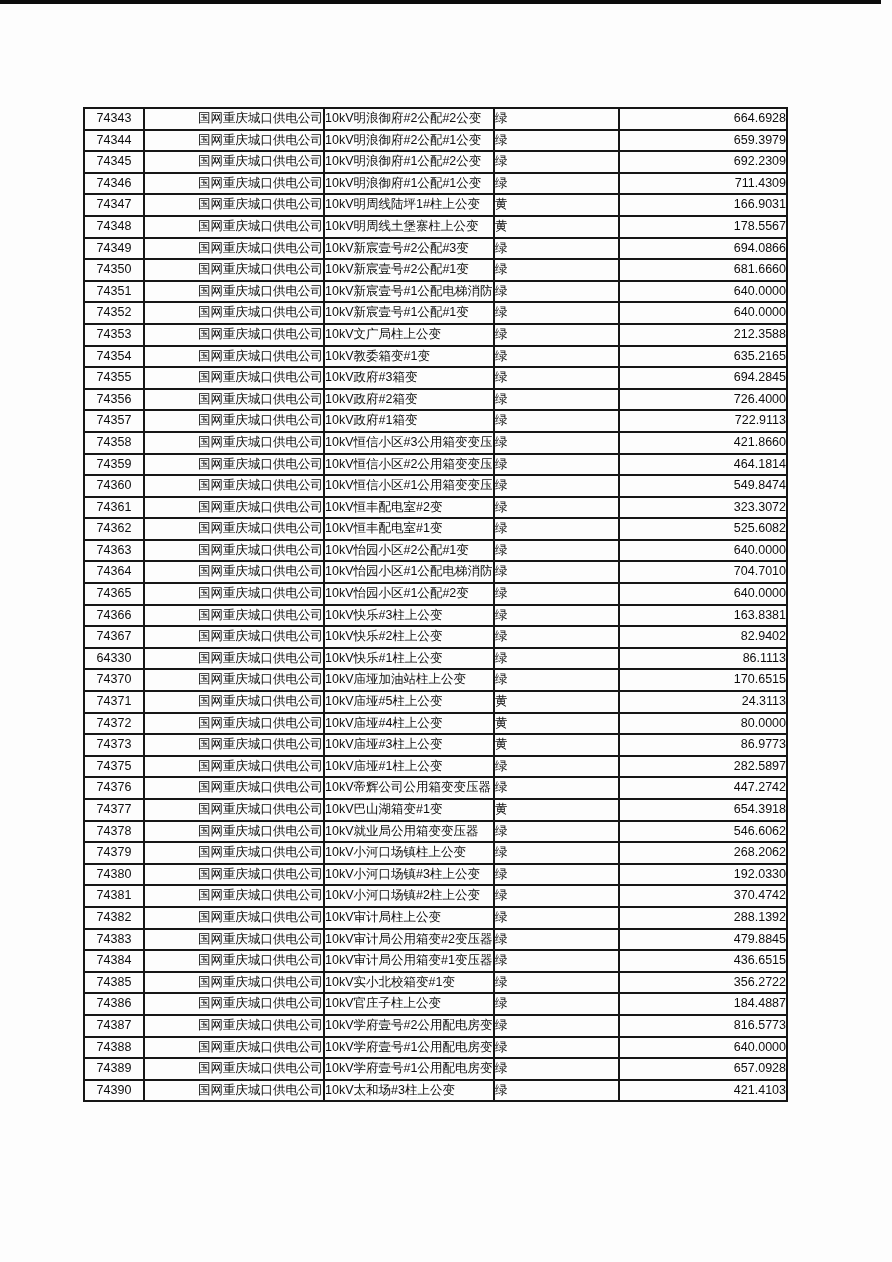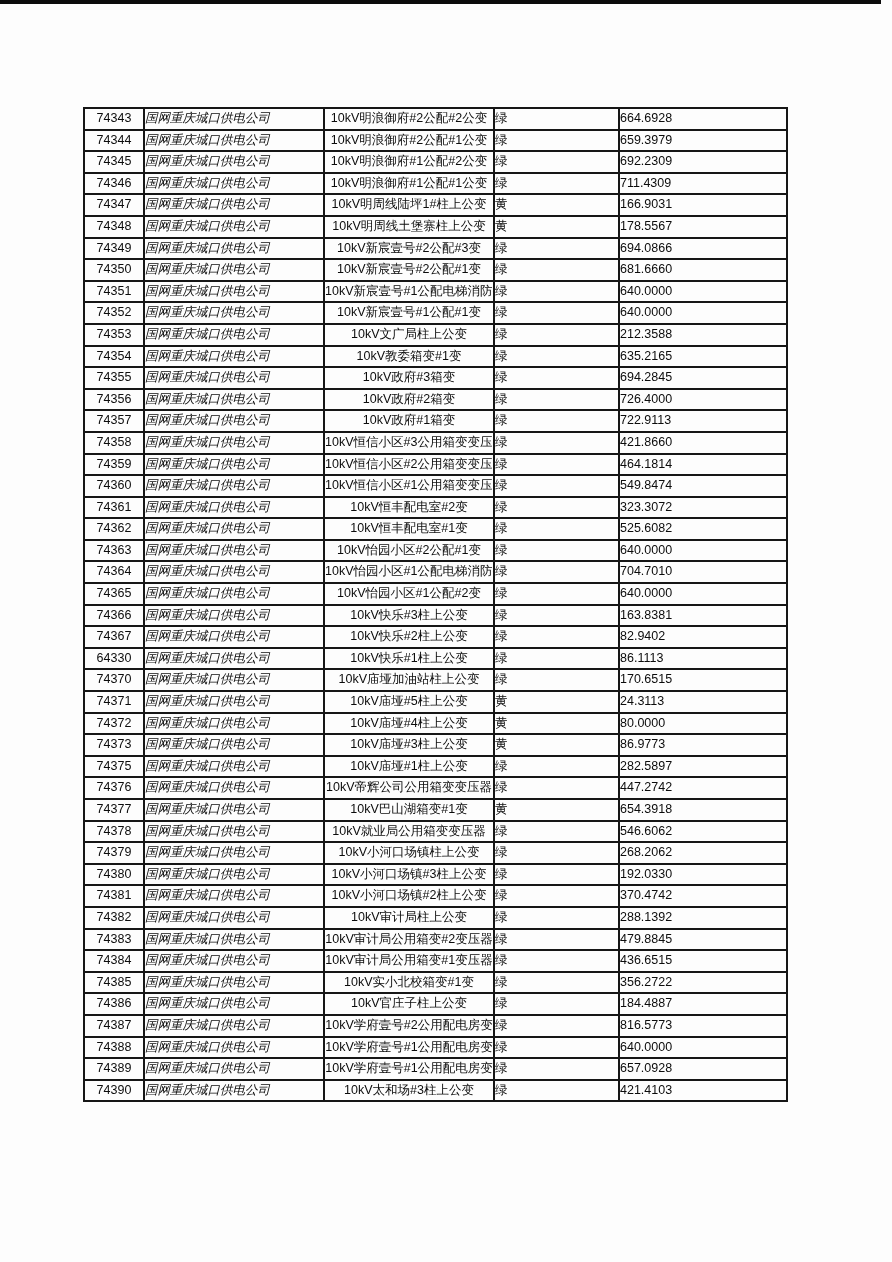--- a/index.html
+++ b/index.html
@@ -36,24 +36,24 @@
     border: 2px solid #161616;
     height: 19.4px;
     line-height: 19.6px;
     padding: 0;
     overflow: hidden;
     white-space: nowrap;
     color: #0c0c0c;
     font-weight: 400;
   }
   td.c-id     { text-align: center; }
-  td.c-company{ padding-left: 4px; text-align: left; font-style: italic; }
-  td.c-device { padding-left: 4px; text-align: center; }
+  td.c-company{ padding-left: 4px; text-align: right; }
+  td.c-device { padding-left: 4px; text-align: left; }
   td.c-status { padding-left: 4px; text-align: left; }
-  td.c-value  { text-align: left; }
+  td.c-value  { text-align: right; }
 </style>
 </head>
 <body style="background: rgb(253, 253, 253);">
 
 <div class="top-bar" style="background: rgb(11, 11, 11);"></div>
 
 <div class="table-wrap">
   <table class="grid">
     <colgroup>
       <col style="width:60px">

